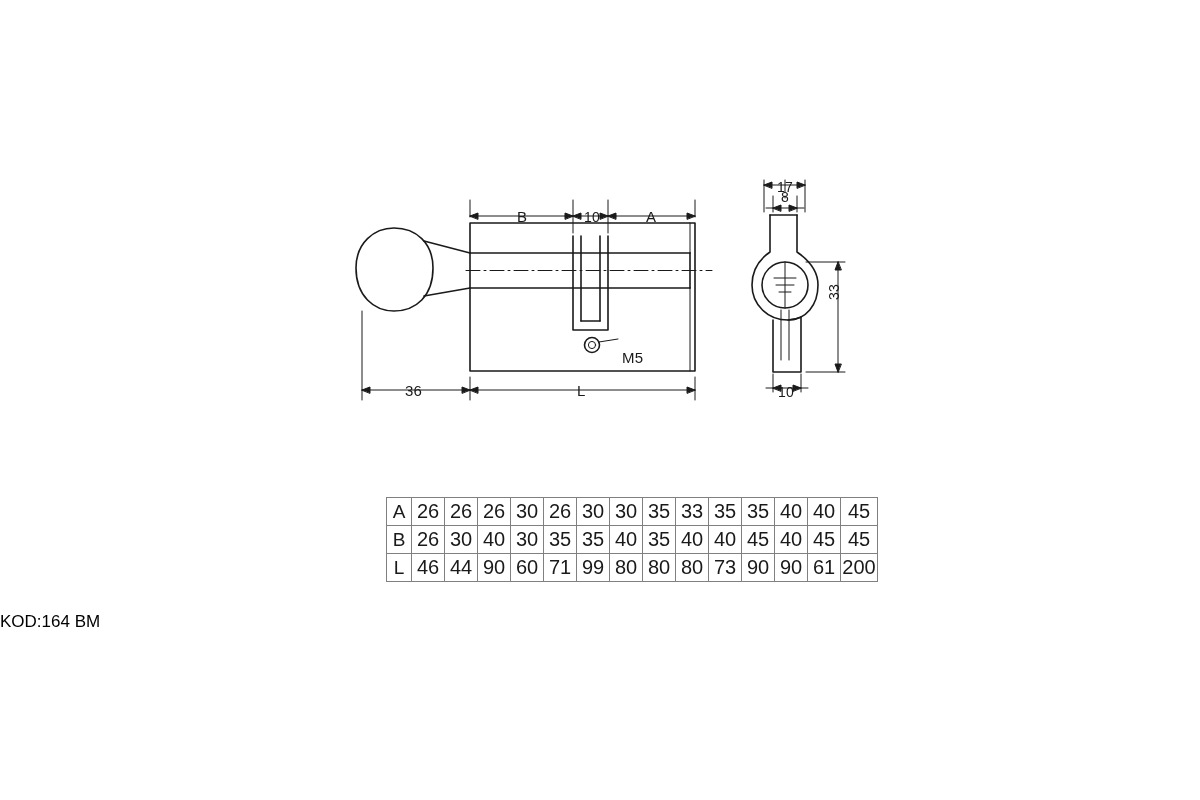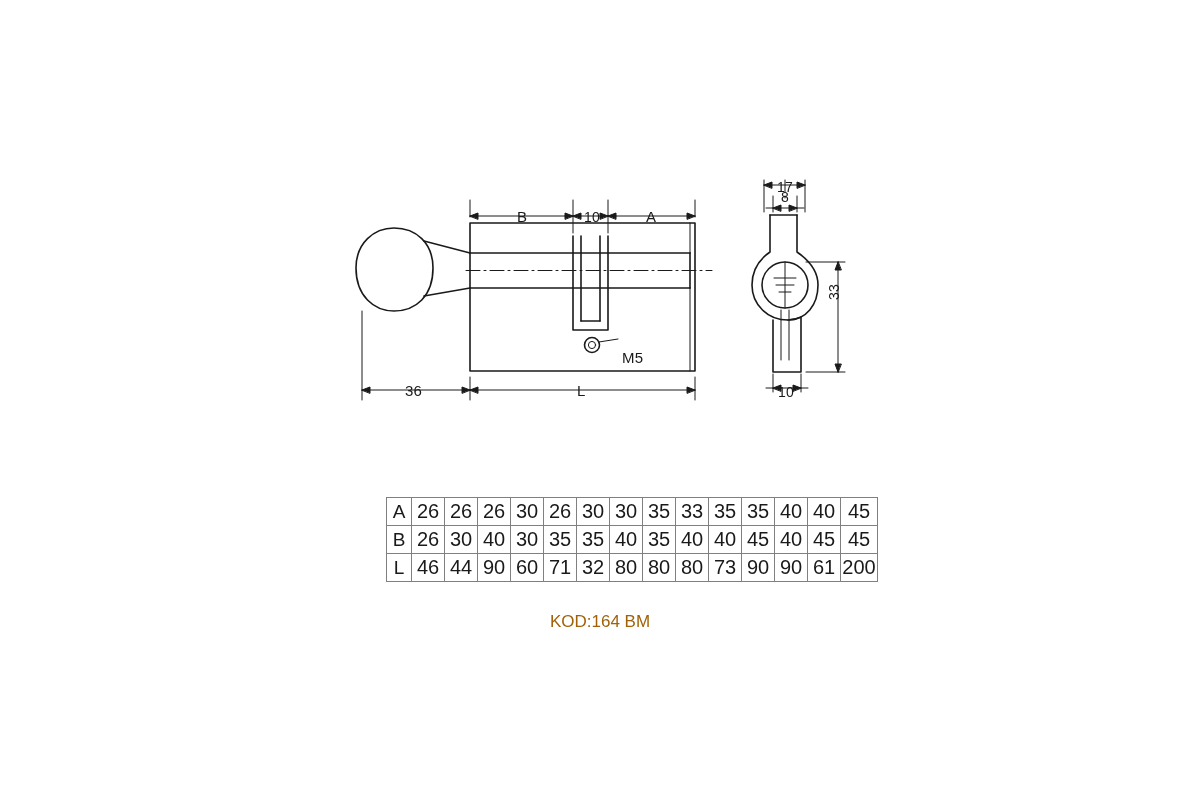--- a/index.html
+++ b/index.html
@@ -62,24 +62,23 @@
     font-size: 19px;
   }
   .spec-table td.wide {
     min-width: 34px;
   }
   .kod {
     position: absolute;
     left: 0;
     top: 612px;
     width: 1200px;
-    text-align: center;
     font-size: 17px;
     font-family: "Liberation Sans", sans-serif;
-    color: #a16207;
+    color: #000000;
   }
 </style>
 </head>
 <body>
 
 <div class="stage">
 
   <svg class="drawing" viewBox="0 0 1200 800">
     <g fill="none" stroke="#1a1a1a" stroke-width="1.6" stroke-linecap="round" stroke-linejoin="round">
 
@@ -242,21 +241,21 @@
         <td>45</td>
         <td class="wide">45</td>
       </tr>
       <tr>
         <td class="rowhead">L</td>
         <td>46</td>
         <td>44</td>
         <td>90</td>
         <td>60</td>
         <td>71</td>
-        <td>32</td>
+        <td>99</td>
         <td>80</td>
         <td>80</td>
         <td>80</td>
         <td>73</td>
         <td>90</td>
         <td>90</td>
         <td>61</td>
         <td class="wide">200</td>
       </tr>
     </tbody>

